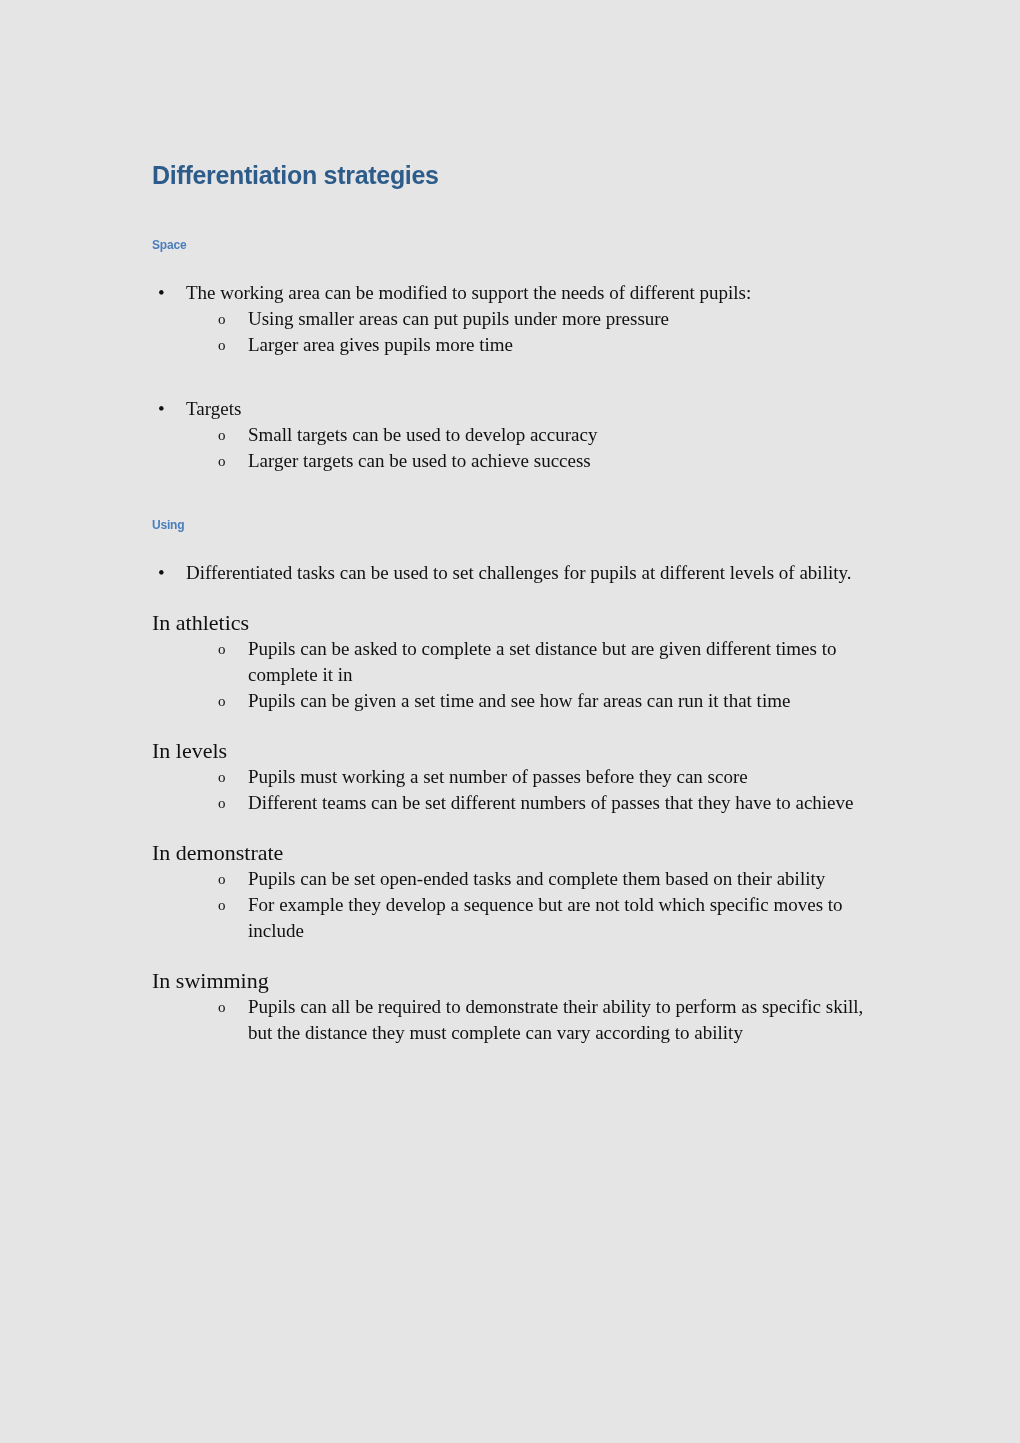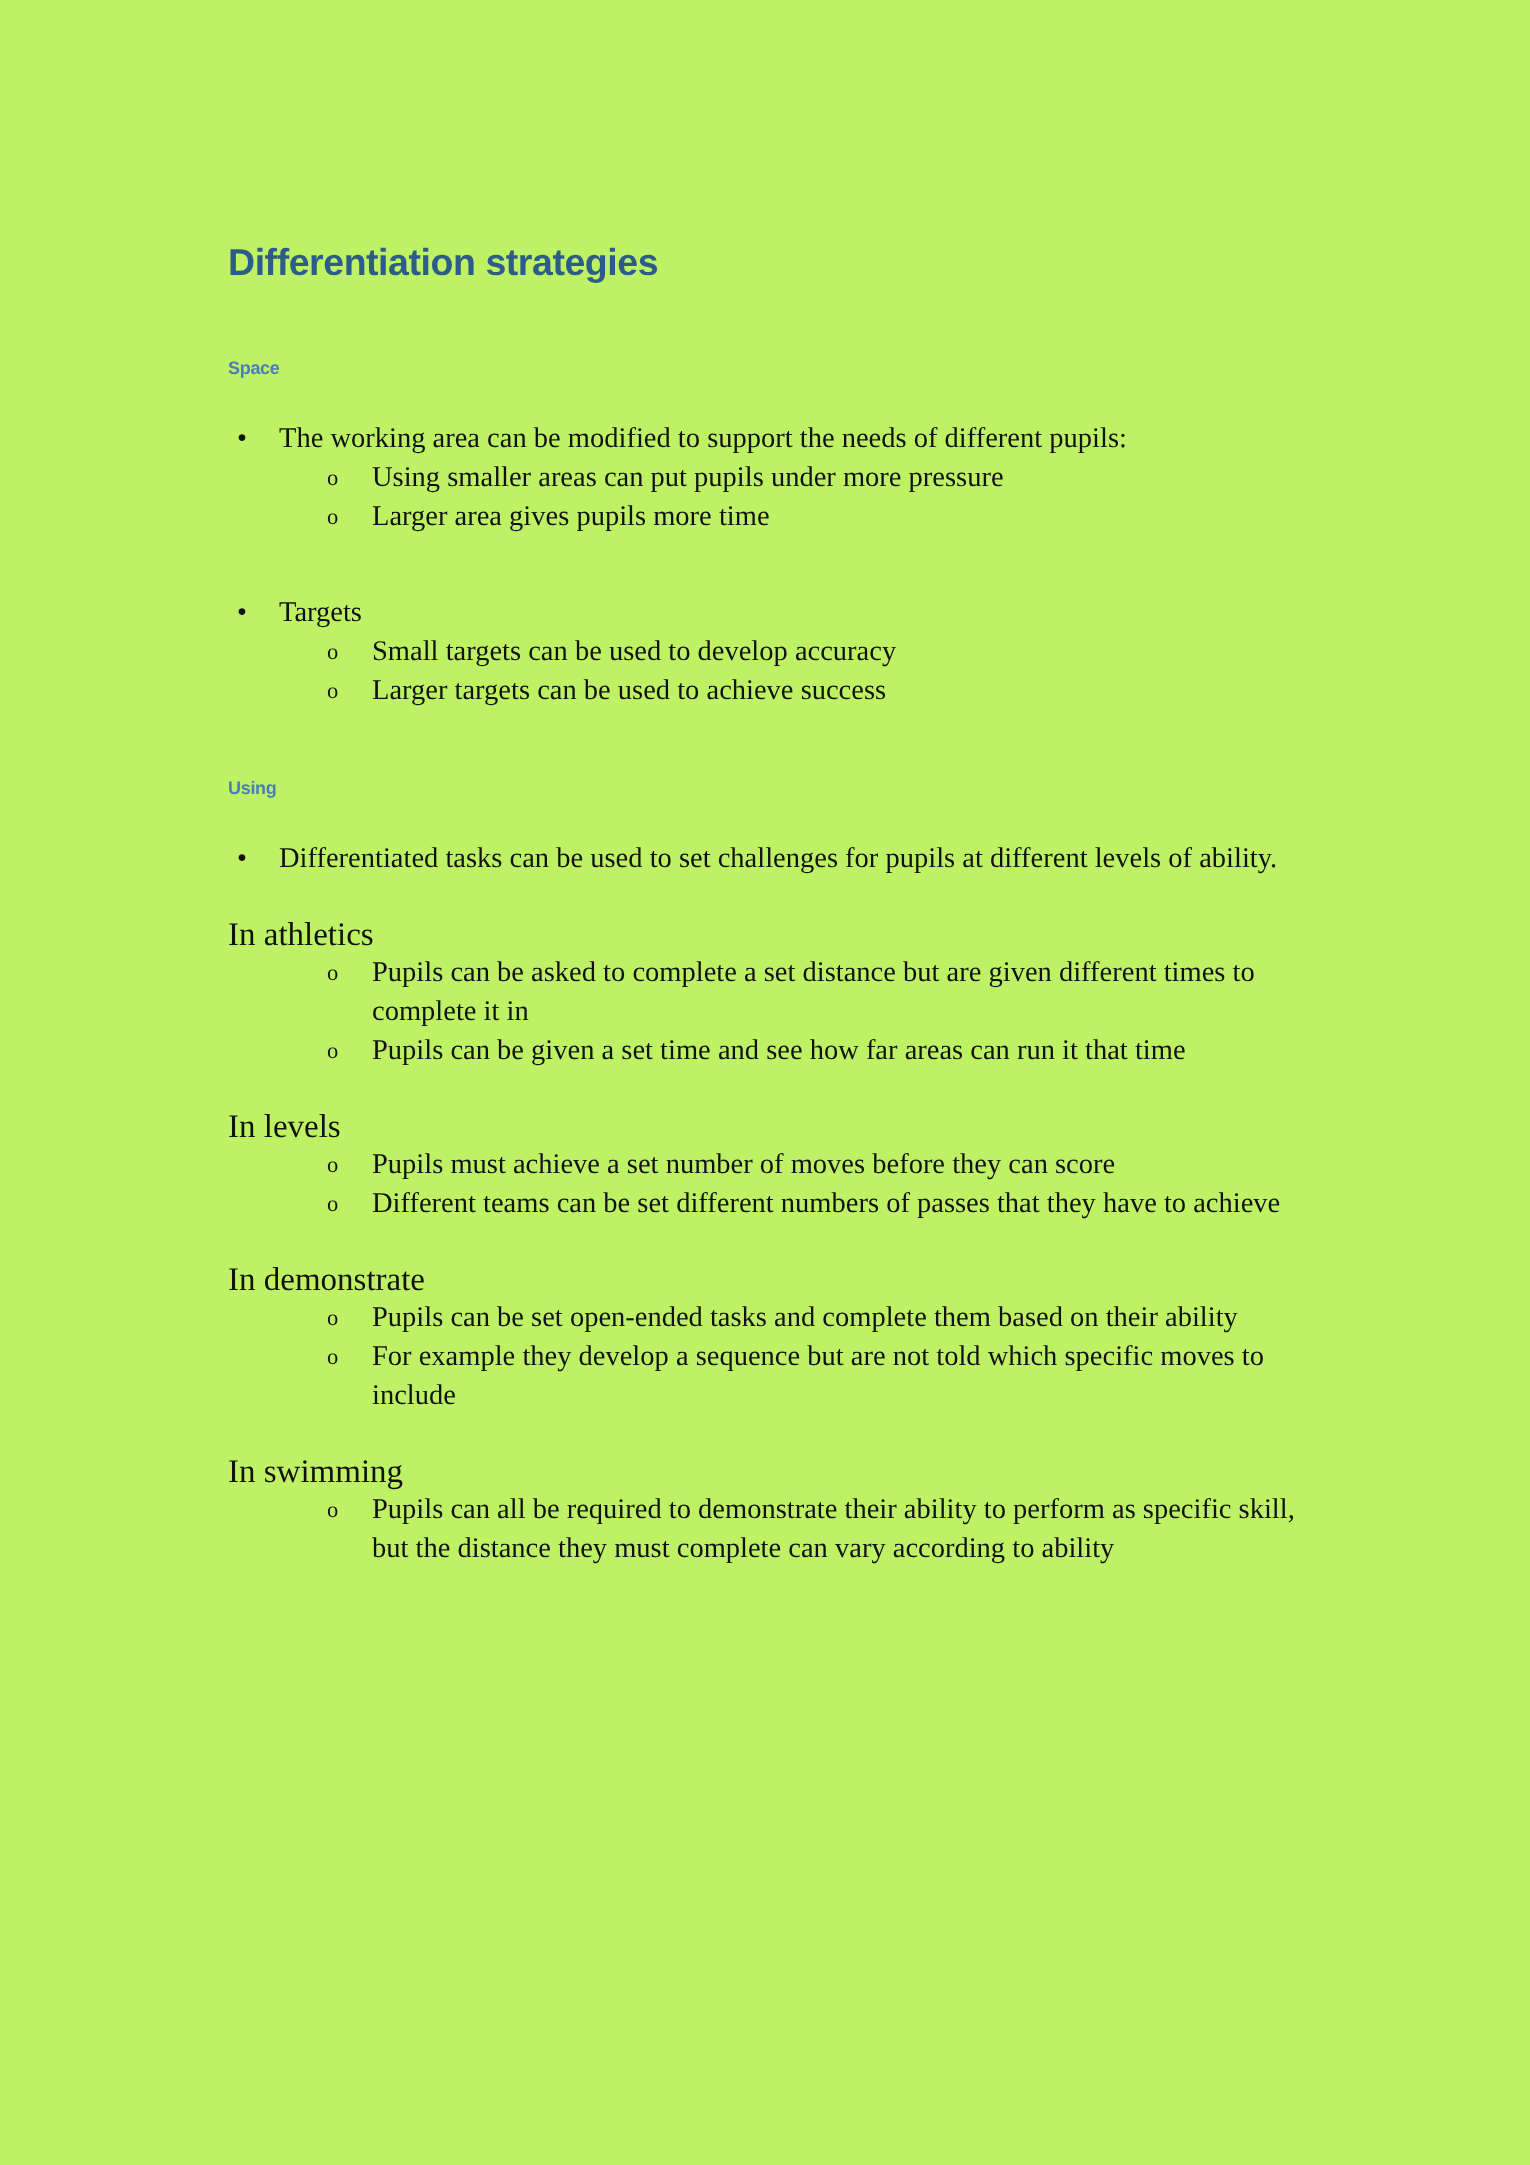--- a/index.html
+++ b/index.html
@@ -18,21 +18,21 @@
     -webkit-font-smoothing: antialiased;
   }
 
   
   .page {
     position: absolute;
     left: 0;
     top: 0;
     width: 1020px;
     height: 1443px;
-    background: #bef264;
+    background: #e5e5e5;
   }
   .content {
     position: absolute;
     left: 152px;
     top: 160px;
     width: 715px;   
   }
 
   
   .doc-title {
@@ -199,21 +199,21 @@
         <span>Pupils can be given a set time and see how far areas can run it that time</span>
       </li>
     </ul>
 
     <div class="gap-block"></div>
 
     <p class="para">In levels</p>
     <ul class="level2">
       <li class="subbullet">
         <span class="marker">o</span>
-        <span>Pupils must achieve a set number of moves before they can score</span>
+        <span>Pupils must working a set number of passes before they can score</span>
       </li>
       <li class="subbullet">
         <span class="marker">o</span>
         <span>Different teams can be set different numbers of passes that they have to achieve</span>
       </li>
     </ul>
 
     <div class="gap-block"></div>
 
     <p class="para">In demonstrate</p>

